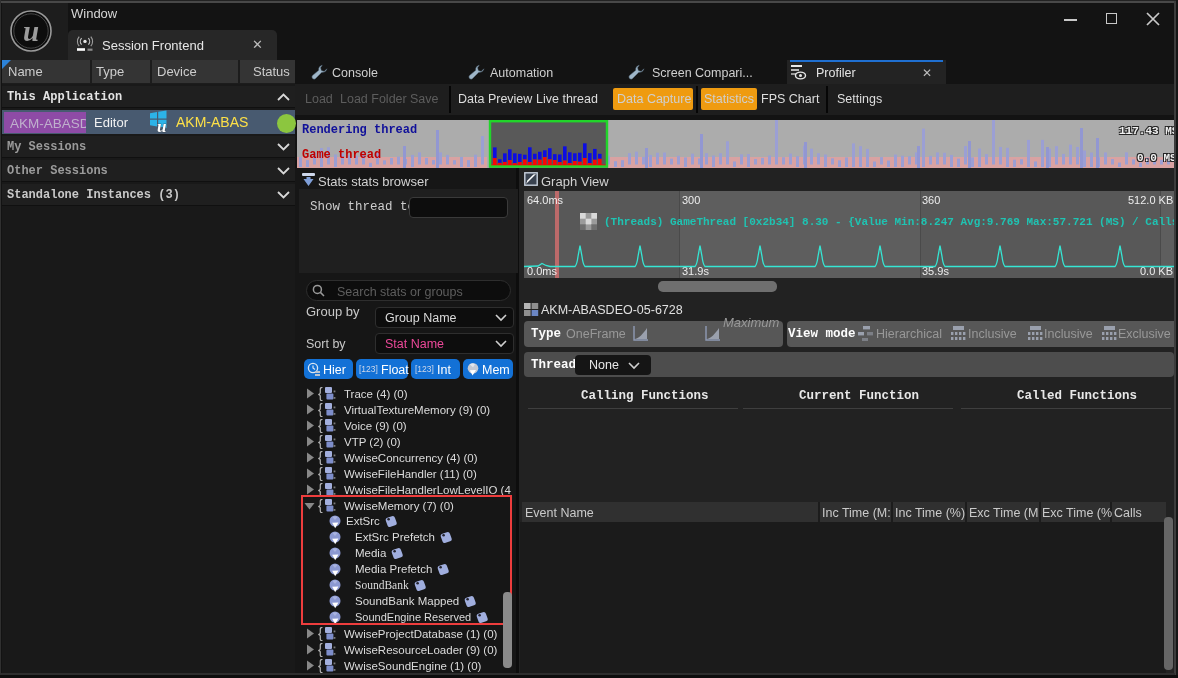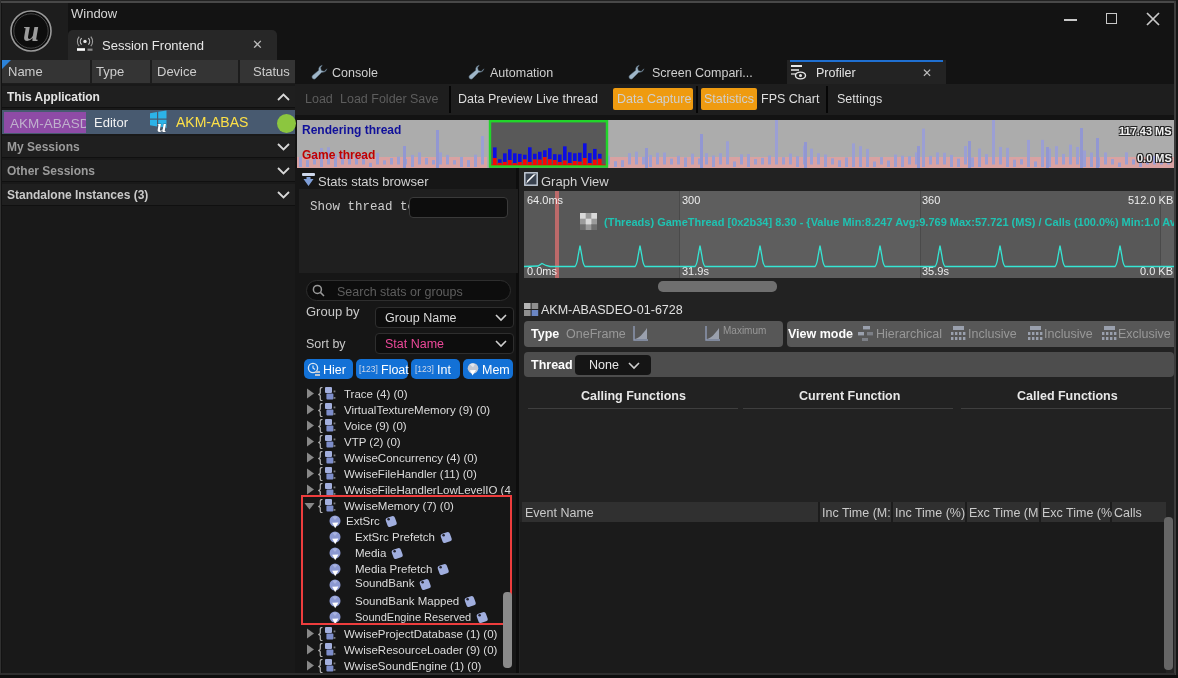--- a/index.html
+++ b/index.html
@@ -1,21 +1,21 @@
 <!DOCTYPE html>
 <html><head>
 <meta charset="utf-8">
 <style>
   html,body{margin:0;padding:0;background:#000;}
   *{box-sizing:border-box;}
   #win{position:relative;width:1178px;height:678px;background:#131313;overflow:hidden;
        font-family:"Liberation Sans",sans-serif;color:#cfcfcf;}
   .abs{position:absolute;}
   .txt{position:absolute;white-space:nowrap;line-height:1;}
-  .b{font-weight:bold;}
+  .b{font-weight:bold;font-family:Liberation Mono, monospace;}
 </style>
 </head>
 <body>
 <div id="win">
 
   <div class="abs" id="logoTile" style="left:2px;top:2px;width:66px;height:58px;background:#1d1d1d;"></div>
   <svg class="abs" style="left:9px;top:9px;" width="44" height="44" viewBox="0 0 44 44">
     <circle cx="22" cy="22" r="20" fill="#0d0d0d" stroke="#9a9a9a" stroke-width="1.6"></circle>
     <circle cx="22" cy="22" r="17.2" fill="none" stroke="#555" stroke-width="0.8"></circle>
     <text x="22" y="31.5" text-anchor="middle" font-family="Liberation Serif,serif" font-style="italic" font-weight="bold" font-size="29" fill="#9c9c9c">u</text>
@@ -525,21 +525,21 @@
         <svg style="margin-left:4px;" width="14" height="13" viewBox="0 0 14 13">
           <rect x="2.4" y="1.8" width="9.6" height="9.6" rx="2.4" fill="#a0aede" transform="rotate(-20 7 6.5)"></rect>
           <circle cx="4.6" cy="4.2" r="1.3" fill="#23232e"></circle>
         </svg>
       </div>
       <svg class="abs" style="left:329px;top:579px" width="13" height="14" viewBox="0 0 13 14">
         <circle cx="6" cy="6" r="5.5" fill="#8c99d2"></circle>
         <path d="M3.5 2 A5.5 5.5 0 0 1 8.5 2 L6 5 Z" fill="#a9b3e0"></path>
         <path d="M3.2 7.8 L9.4 7.4 L6.2 13.2 Z" fill="#ffffff"></path>
       </svg>
-      <div class="abs" style="left:355px;top:578px;height:15px;display:flex;white-space:nowrap;">
+      <div class="abs" style="left:355px;top:578px;height:15px;display:flex;align-items:center;white-space:nowrap;font-family:Liberation Serif, serif;">
         <span style="font-size:11.5px;color:#dcdcdc;line-height:1;">SoundBank</span>
         <svg style="margin-left:4px;" width="14" height="13" viewBox="0 0 14 13">
           <rect x="2.4" y="1.8" width="9.6" height="9.6" rx="2.4" fill="#a0aede" transform="rotate(-20 7 6.5)"></rect>
           <circle cx="4.6" cy="4.2" r="1.3" fill="#23232e"></circle>
         </svg>
       </div>
       <svg class="abs" style="left:329px;top:595px" width="13" height="14" viewBox="0 0 13 14">
         <circle cx="6" cy="6" r="5.5" fill="#8c99d2"></circle>
         <path d="M3.5 2 A5.5 5.5 0 0 1 8.5 2 L6 5 Z" fill="#a9b3e0"></path>
         <path d="M3.2 7.8 L9.4 7.4 L6.2 13.2 Z" fill="#ffffff"></path>
@@ -637,36 +637,36 @@
     </svg>
 
   <div class="abs" style="left:658px;top:281px;width:119px;height:11px;background:#6f6f6f;border-radius:5px;"></div>
 
   <svg class="abs" style="left:524px;top:303px;" width="15" height="14" viewBox="0 0 15 14">
     <rect x="0" y="0" width="6.6" height="6" fill="#b5b5b5"></rect>
     <rect x="7.6" y="0" width="6.6" height="6" fill="#8f8f8f"></rect>
     <rect x="0" y="7" width="6.6" height="6" fill="#8f8f8f"></rect>
     <rect x="7.6" y="7" width="6.6" height="6" fill="#6b86c4"></rect>
   </svg>
-  <div class="txt" style="left:541px;top:304px;font-size:12.5px;color:#e0e0e0;">AKM-ABASDEO-01-6728</div>
+  <div class="txt" style="left:541px;top:304px;font-size:12.5px;color:#e0e0e0;">AKM-ABASDEO-05-6728</div>
 
   <div class="abs" style="left:524px;top:321px;width:259px;height:26px;background:#575757;border-radius:4px;"></div>
   <div class="abs" style="left:787px;top:321px;width:391px;height:26px;background:#575757;border-radius:4px 0 0 4px;"></div>
   <div class="txt b" style="left:531px;top:328px;font-size:12.5px;color:#fdfdfd;">Type</div>
   <div class="txt" style="left:566px;top:328px;font-size:12.5px;color:#989898;">OneFrame</div>
   <svg class="abs" style="left:633px;top:325px;" width="16" height="16" viewBox="0 0 16 16">
     <path d="M1 1 L1 15 L15 15" stroke="#8f9bb5" stroke-width="1.4" fill="none"></path>
     <path d="M2 14 C6 13 10 9 14 3 L14 14 Z" fill="#9aa0ad"></path>
   </svg>
   <div class="txt" style="left:651px;top:328px;font-size:12.5px;color:#c2410c;margin-top:32px;">Average</div>
   <svg class="abs" style="left:705px;top:325px;" width="16" height="16" viewBox="0 0 16 16">
     <path d="M1 1 L1 15 L15 15" stroke="#8f9bb5" stroke-width="1.4" fill="none"></path>
     <path d="M2 14 C6 13 10 9 14 3 L14 14 Z" fill="#9aa0ad"></path>
   </svg>
-  <div class="txt" style="left:723px;top:326px;font-size:10px;color:#989898;">Maximum</div>
+  <div class="txt" style="left:723px;top:316px;font-size:13px;color:#989898;font-style:italic;">Maximum</div>
   <div class="txt b" style="left:788px;top:328px;font-size:12.5px;color:#fdfdfd;">View mode</div>
   <svg class="abs" style="left:858px;top:326px;" width="16" height="15" viewBox="0 0 16 15">
       <g fill="#9aa0ad">
         <rect x="5" y="0" width="7" height="3.4"></rect>
         <rect x="0" y="6" width="6" height="3.4"></rect>
         <rect x="9" y="6" width="6" height="3.4" opacity="0.55"></rect>
         <rect x="4" y="12" width="6" height="3" opacity="0.55"></rect>
       </g>
     </svg>
   <div class="txt" style="left:876px;top:328px;font-size:12.5px;color:#989898;">Hierarchical</div>

